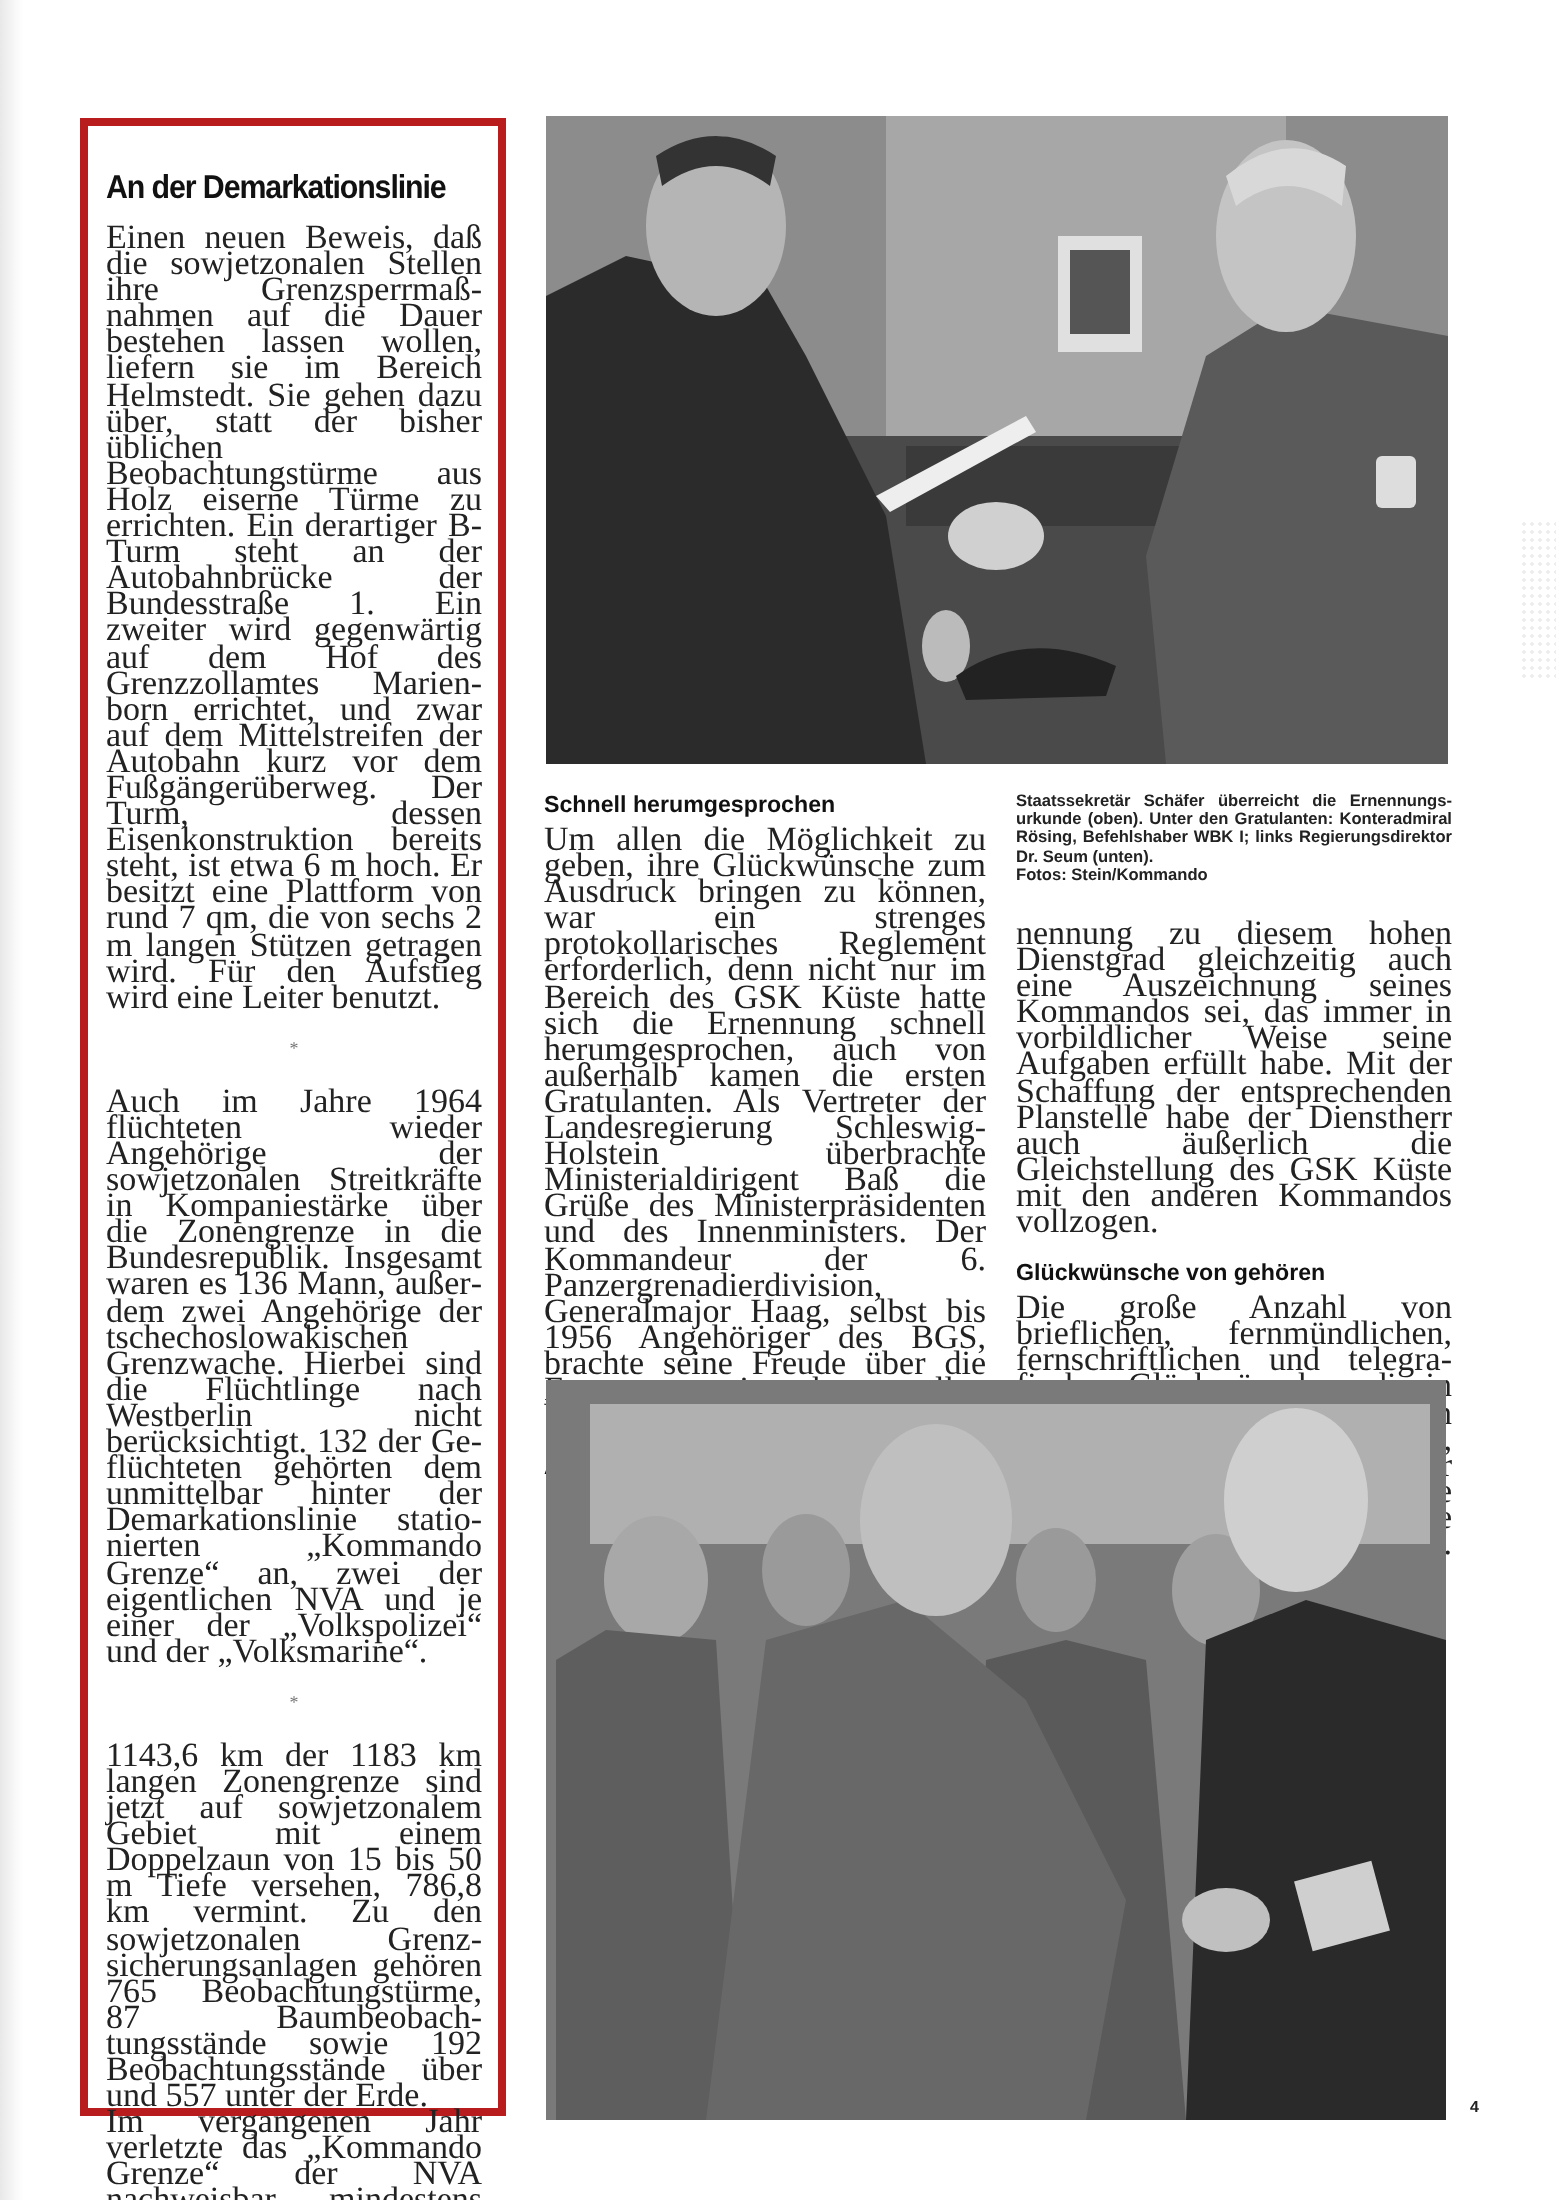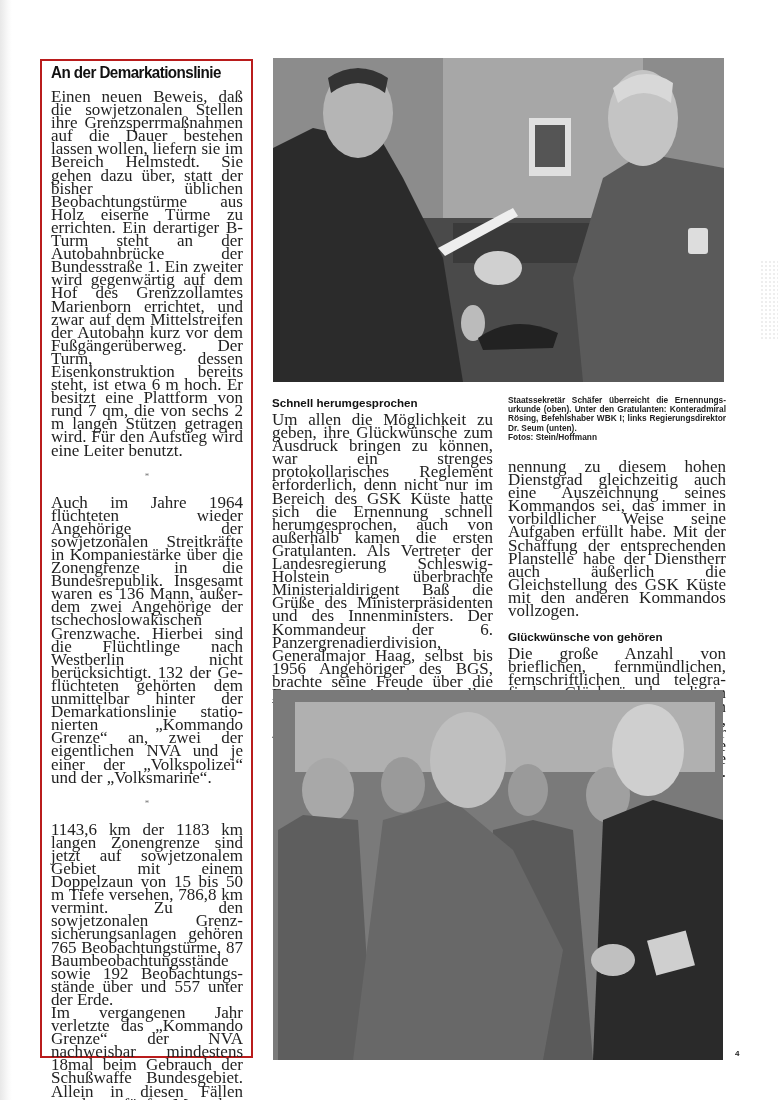--- a/index.html
+++ b/index.html
@@ -1,22 +1,22 @@
 <!DOCTYPE html>
 <html><head>
 <meta charset="utf-8">
 <style>
   * { box-sizing: border-box; margin: 0; padding: 0; }
   html, body { width: 778px; height: 1100px; background: #ffffff; overflow: hidden; }
   body { position: relative; font-family: "Liberation Serif", serif; color: #1e1e1e; }
 
   .left-box {
     position: absolute; left: 40px; top: 59px; width: 213px; height: 999px;
-    border: 2px solid #b91c1c;
-    padding: 2px 8px 0 9px;
+    border: 4px solid #b91c1c;
+    padding: 22px 8px 0 9px;
   }
   .box-title {
     font-family: "Liberation Sans", sans-serif; font-weight: bold;
     font-size: 16.5px; letter-spacing: -0.6px; transform: scaleX(0.92); transform-origin: left;
     color: #111; margin-bottom: 8px; white-space: nowrap;
   }
   .body-text {
     font-size: 17px; line-height: 13.1px; text-align: justify; hyphens: manual;
     color: #222;
   }
@@ -94,21 +94,21 @@
 <div class="col-mid">
   <h2 class="sub-head">Schnell herumgesprochen</h2>
   <p class="body-text">Um allen die Möglichkeit zu geben, ihre Glückwünsche zum Ausdruck bringen zu können, war ein strenges protokollarisches Reglement erforderlich, denn nicht nur im Bereich des GSK Küste hatte sich die Er­nennung schnell herumgesprochen, auch von außerhalb kamen die ersten Gratulanten. Als Vertreter der Landesregierung Schles­wig-Holstein überbrachte Ministerialdirigent Baß die Grüße des Ministerpräsidenten und des Innenministers. Der Kommandeur der 6. Panzergrenadierdivision, Generalmajor Haag, selbst bis 1956 Angehöriger des BGS, brachte seine Freude über die Ernennung in humorvollen Worten zum Ausdruck.</p>
   <div class="gap"></div>
   <h2 class="sub-head">Auszeichnung für das Beamter</h2>
 </div>
 
 <div class="col-right">
   <div class="caption">
     <span>Staatssekretär Schäfer überreicht die Ernennungs­urkunde (oben). Unter den Gratulanten: Konterad­miral Rösing, Befehlshaber WBK I; links Regie­rungsdirektor Dr. Seum (unten).</span><br>
-    <span>Fotos: Stein/Hoffmann</span>
+    <span>Fotos: Stein/Kommando</span>
   </div>
   <p class="body-text">nennung zu diesem hohen Dienstgrad gleich­zeitig auch eine Auszeichnung seines Kom­mandos sei, das immer in vorbildlicher Weise seine Aufgaben erfüllt habe. Mit der Schaffung der entsprechenden Planstelle habe der Dienstherr auch äußerlich die Gleichstellung des GSK Küste mit den anderen Kommandos vollzogen.</p>
   <div class="gap"></div>
   <h2 class="sub-head">Glückwünsche von gehören</h2>
   <p class="body-text">
     <span>Die große Anzahl von brieflichen, fern­mündlichen, fernschriftlichen und telegra­fischen Glückwünschen, die in den folgen­den Tagen von überallher eintrafen, be­weisen, wie beliebt und geschätzt dieser Mann ist und welche Freude über die wohl­verdiente Beförderung herrscht.</span>
     <span style="float:right">N.</span>
   </p>
 </div>
 

